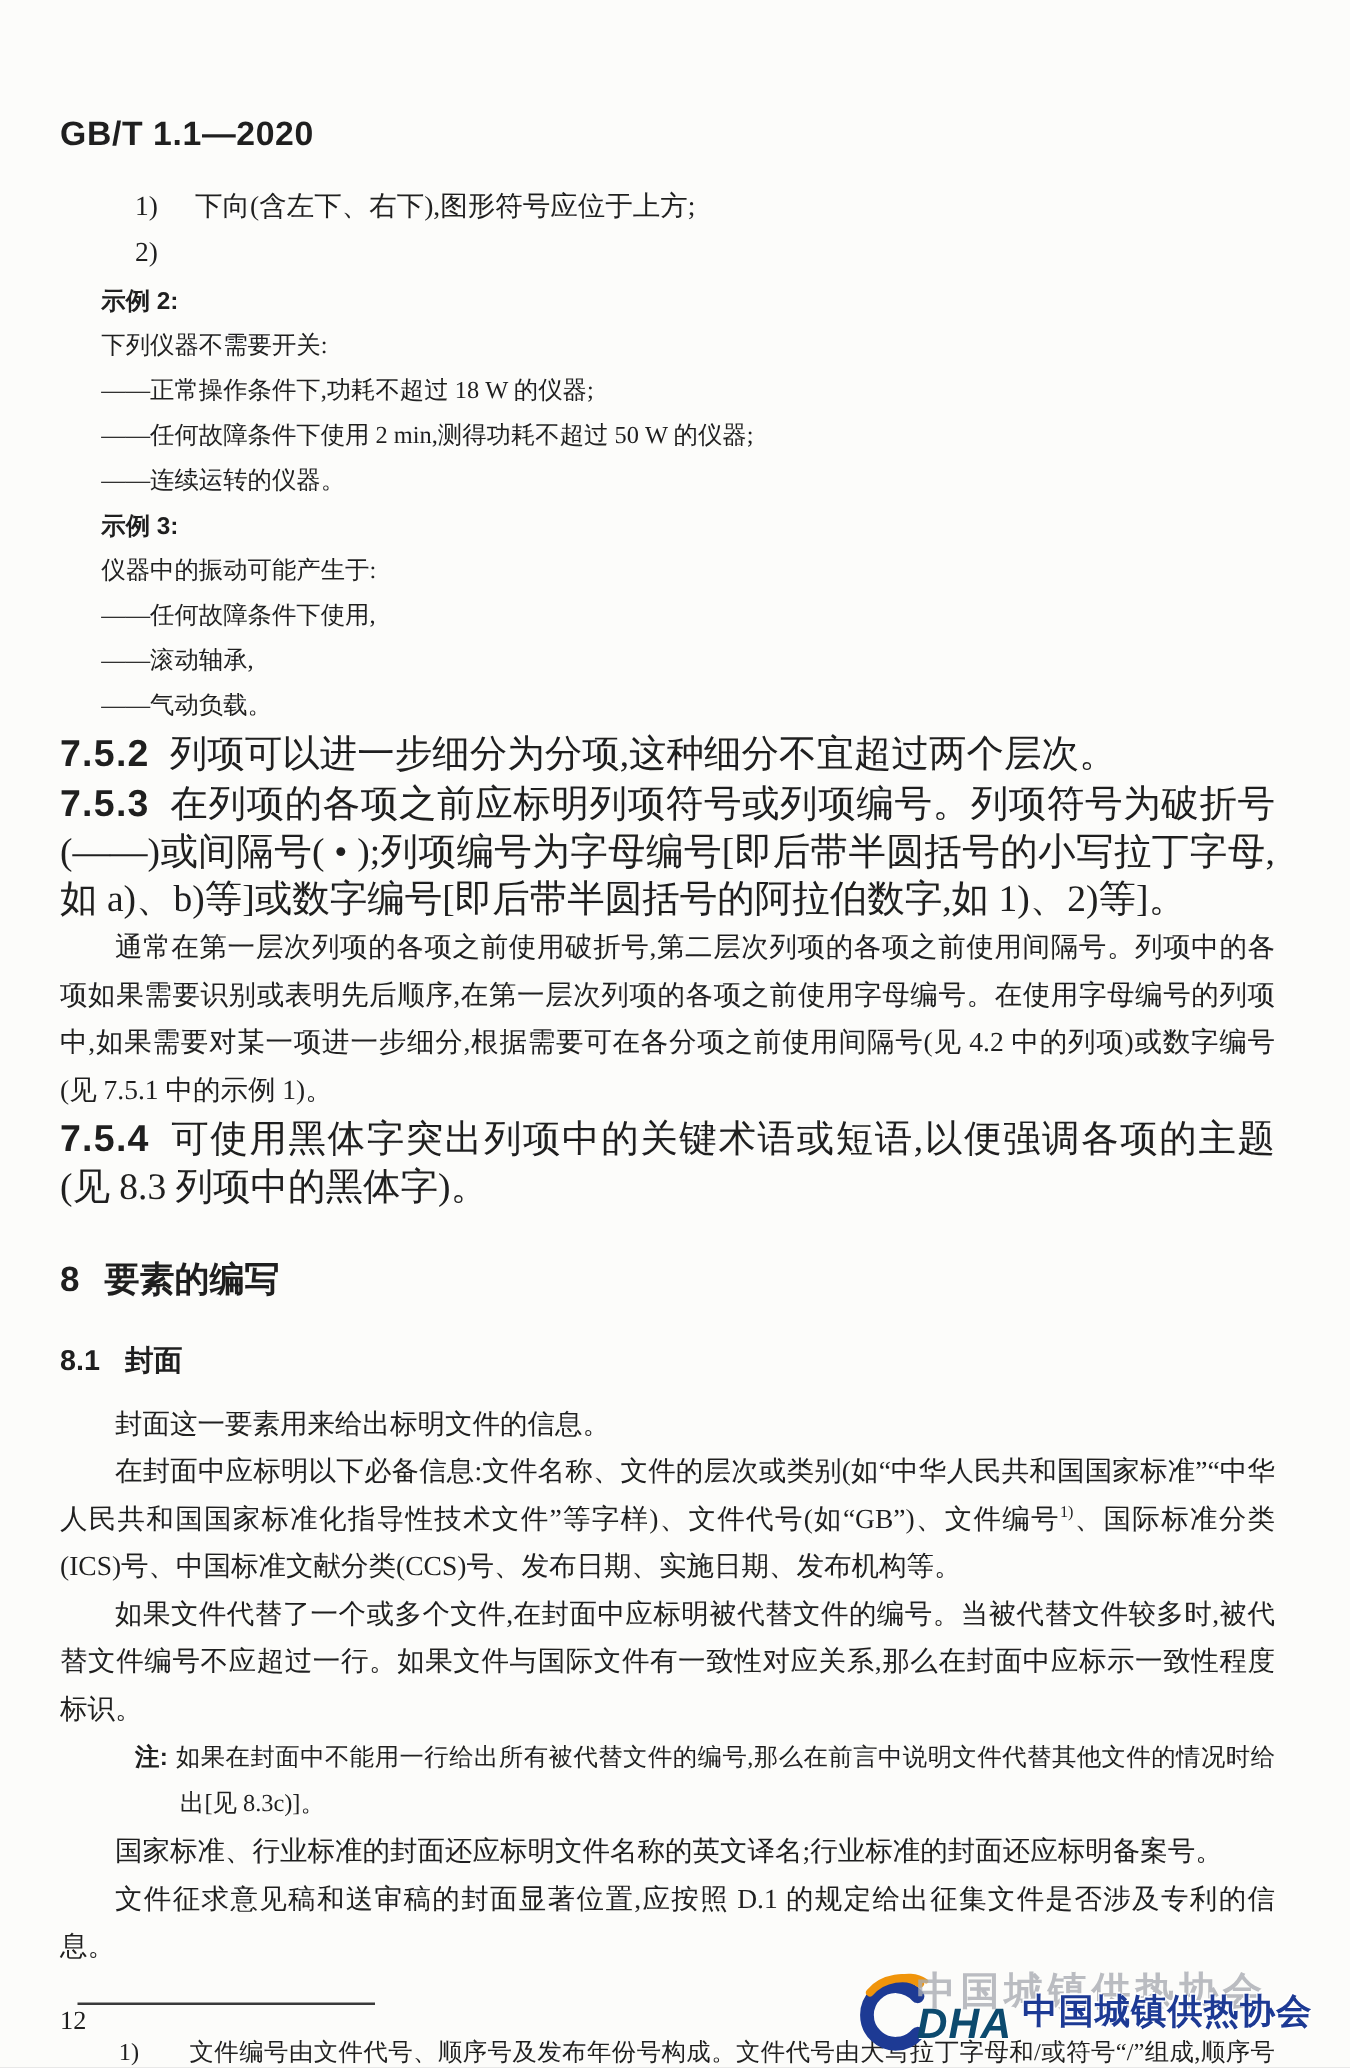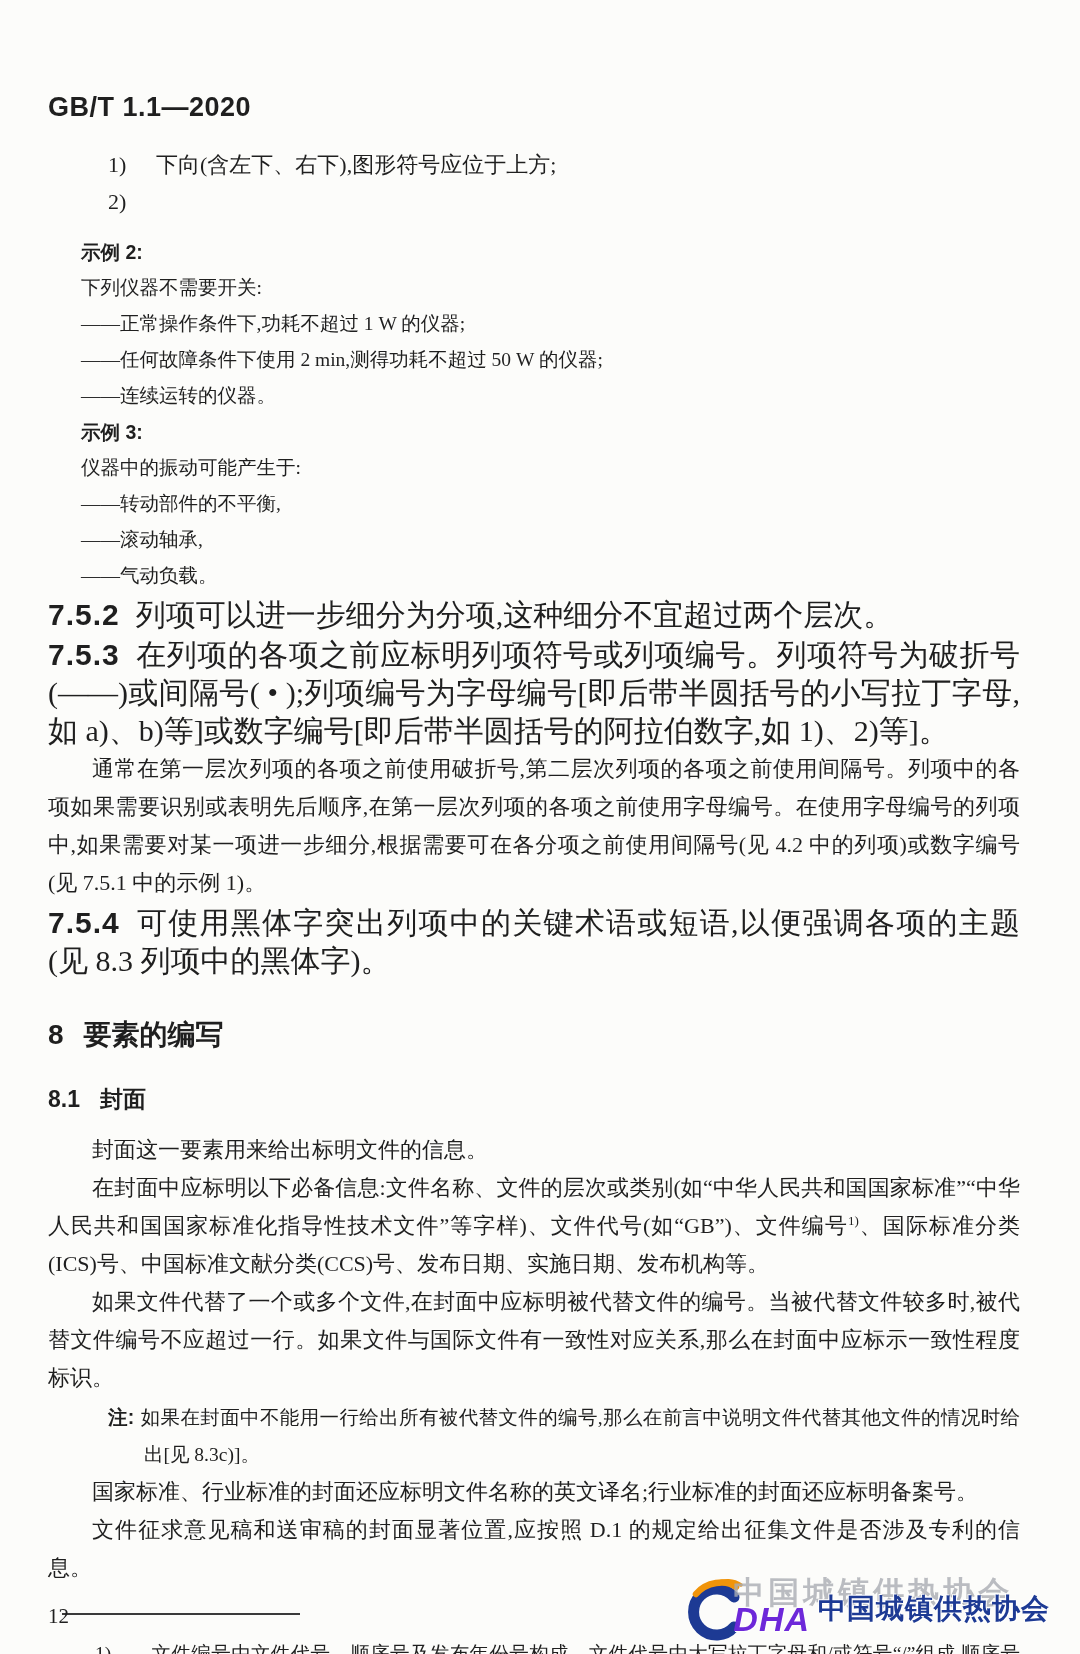--- a/index.html
+++ b/index.html
@@ -5,21 +5,21 @@
   html,body{margin:0;padding:0;background:#d9d9d9;}
   .page{position:relative;width:1080px;height:1654px;margin:0 auto;background:#fcfcfa;
         box-sizing:border-box;padding:92px 60px 0 48px;color:#1f1f1f;overflow:hidden;
         font-family:"Liberation Serif","DejaVu Serif",serif;}
   .doc-number{font-family:"Liberation Sans","DejaVu Sans",sans-serif;font-weight:700;
         font-size:27px;line-height:30px;letter-spacing:.5px;}
   .sublist{margin-top:24px;}
   .sublist-item{display:flex;font-size:22px;line-height:37px;padding-left:60px;}
   .sublist-num{flex:0 0 48px;}
   .example{margin-left:33px;font-size:19.5px;line-height:36px;}
-  .example.first{margin-top:14px;}
+  .example.first{margin-top:3px;}
   .example-label{font-family:"Liberation Sans","DejaVu Sans",sans-serif;font-weight:700;}
   .example-line{white-space:nowrap;}
   .clause{font-size:30px;line-height:38px;text-align:justify;margin:2px 0 0 0;}
   .clause-num{font-family:"Liberation Sans","DejaVu Sans",sans-serif;font-weight:700;
         letter-spacing:1px;margin-right:16px;}
   .para{font-size:22px;line-height:38px;text-align:justify;text-indent:2em;margin:0;}
   .h-section{font-family:"Liberation Sans","DejaVu Sans",sans-serif;font-weight:700;
         font-size:28px;margin:36px 0 0 0;}
   .h-sub{font-family:"Liberation Sans","DejaVu Sans",sans-serif;font-weight:700;
         font-size:23px;margin:30px 0 16px 0;}
@@ -34,21 +34,21 @@
   .fn-num{margin-right:40px;}
   .page-footer{position:absolute;left:48px;right:30px;bottom:8px;display:flex;
         justify-content:space-between;align-items:flex-end;}
   .page-number{font-size:21px;line-height:60px;}
   .logo{position:relative;display:flex;align-items:center;height:74px;text-align:right;}
   .logo-ghost{position:absolute;left:52px;top:0px;color:#aaadb3;font-size:31px;font-weight:700;
         letter-spacing:4px;white-space:nowrap;opacity:.8;
         font-family:"Liberation Sans","DejaVu Sans",sans-serif;}
   .logo-mark{flex:0 0 auto;}
   .logo-dha{font-family:"Liberation Sans","DejaVu Sans",sans-serif;font-weight:700;
-        font-style:italic;font-size:34px;color:#6d28d9;letter-spacing:1px;margin-left:-16px;
+        font-style:italic;font-size:34px;color:#0c4a6e;letter-spacing:1px;margin-left:-16px;
         position:relative;text-shadow:1px 1px 0 #fff;margin-top:21px;}
   .logo-cn{position:relative;font-family:"Liberation Sans","DejaVu Sans",sans-serif;font-weight:700;
         font-size:28px;color:#1d3a94;letter-spacing:1px;margin-left:8px;white-space:nowrap;
         text-shadow:1px 1px 0 #fff,-1px -1px 0 #fff;}
 </style>
 </head>
 <body>
 
 <div class="page">
 
@@ -60,29 +60,29 @@
       <span>下向(含左下、右下),图形符号应位于上方;</span>
     </div>
     <div class="sublist-item">
       <span class="sublist-num">2)</span>
     </div>
   </div>
 
   <div class="example first">
     <div class="example-label">示例 2:</div>
     <div class="example-line">下列仪器不需要开关:</div>
-    <div class="example-line">——正常操作条件下,功耗不超过 1 W 的仪器;</div>
+    <div class="example-line">——正常操作条件下,功耗不超过 18 W 的仪器;</div>
     <div class="example-line">——任何故障条件下使用 2 min,测得功耗不超过 50 W 的仪器;</div>
     <div class="example-line">——连续运转的仪器。</div>
   </div>
 
   <div class="example">
     <div class="example-label">示例 3:</div>
     <div class="example-line">仪器中的振动可能产生于:</div>
-    <div class="example-line">——转动部件的不平衡,</div>
+    <div class="example-line">——任何故障条件下使用,</div>
     <div class="example-line">——滚动轴承,</div>
     <div class="example-line">——气动负载。</div>
   </div>
 
   <p class="clause">
     <span class="clause-num">7.5.2</span><span>列项可以进一步细分为分项,这种细分不宜超过两个层次。</span>
   </p>
 
   <p class="clause">
     <span class="clause-num">7.5.3</span><span>在列项的各项之前应标明列项符号或列项编号。列项符号为破折号(——)或间隔号( • );列项编号为字母编号[即后带半圆括号的小写拉丁字母,如 a)、b)等]或数字编号[即后带半圆括号的阿拉伯数字,如 1)、2)等]。</span>

